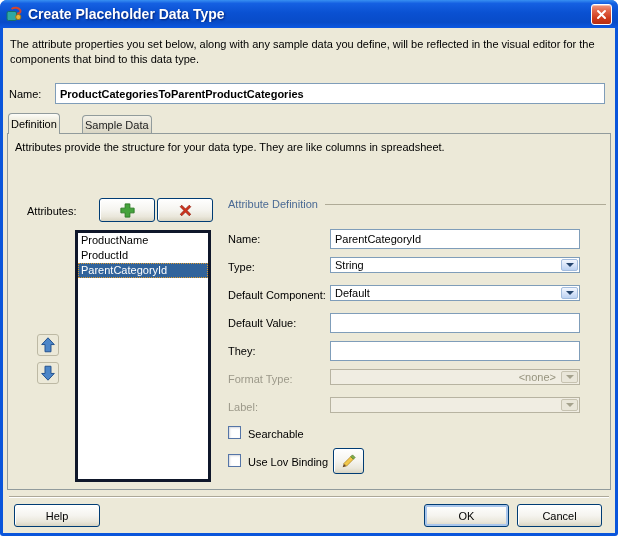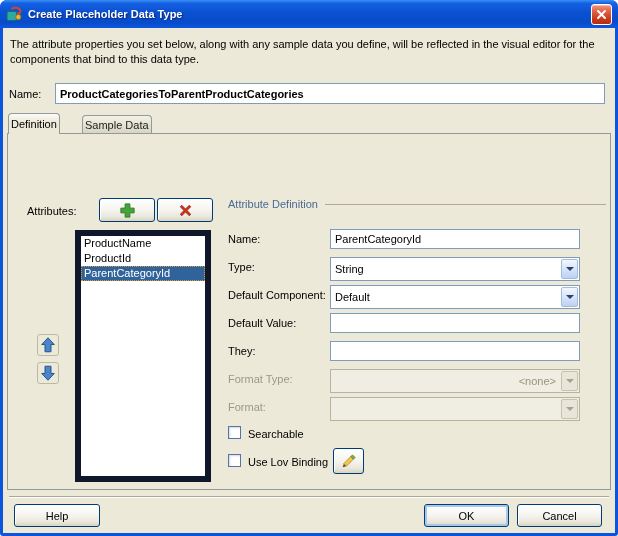--- a/index.html
+++ b/index.html
@@ -6,21 +6,21 @@
   html,body { width:618px; height:536px; overflow:hidden; }
   body { font-family:"Liberation Sans", sans-serif; font-size:11px; color:#000; background:#fff; }
 
   .dialog { position:absolute; top:0; left:0; width:618px; height:536px;
             background:#0A55DB; border-radius:7px 7px 3px 3px; }
 
   
   .titlebar { position:absolute; top:0; left:0; right:0; height:28px;
               border-radius:7px 7px 0 0; display:flex; align-items:center; padding:0 6px;
               background:linear-gradient(180deg,#3890F2 0%,#1560E2 12%,#0A51D2 45%,#084BC8 80%,#0C58E2 100%); }
-  .titlebar .title-text { color:#fff; font-weight:bold; font-size:11px; margin-left:6px;
+  .titlebar .title-text { color:#fff; font-weight:bold; font-size:14px; margin-left:6px;
                           text-shadow:1px 1px 2px rgba(0,20,90,.75); flex:1;
                           white-space:nowrap; overflow:hidden; }
   .title-icon { width:16px; height:16px; flex:0 0 16px; }
   .close-btn { width:21px; height:21px; border:1px solid #fff; border-radius:3px;
                background:linear-gradient(180deg,#F0987F 0%,#E2664A 30%,#CE3A1B 70%,#B52E12 100%);
                display:flex; align-items:center; justify-content:center;
                box-shadow:inset 0 1px 0 rgba(255,255,255,.4); }
 
   
   .dlg-body { position:absolute; top:28px; left:3px; right:3px; bottom:3px; background:#ECE9D8; }
@@ -54,39 +54,39 @@
   .btn.default { box-shadow:inset 0 0 0 2px #A9C6EC; }
 
   #copy-btn { left:459px; top:142px; width:146px; height:23px; }
 
   #attributes-label { left:24px; top:177px; }
   #add-btn { left:96px; top:170px; width:56px; height:24px; }
   #del-btn { left:154px; top:170px; width:56px; height:24px; }
 
   
   #attr-list { left:72px; top:202px; width:136px; height:252px;
-               background:#fff; border:6px solid #0f172a; overflow:hidden; }
+               background:#fff; border:3px solid #0f172a; overflow:hidden; }
   .list-item { height:15px; line-height:15px; padding:0 3px; white-space:nowrap; }
   .list-item.selected { background:#31639B; color:#fff;
                         outline:1px dotted #DD9A2F; outline-offset:-1px; }
 
   .icon-btn { border:1px solid #BDB9A4; border-radius:3px; background:transparent;
               display:flex; align-items:center; justify-content:center; cursor:pointer; }
   #up-btn   { left:34px; top:306px; width:22px; height:22px; }
   #down-btn { left:34px; top:334px; width:22px; height:22px; }
 
   
   #section-header { left:225px; top:170px; width:378px; display:flex; align-items:center;
                     color:#4A6A94; gap:7px; }
   #section-header .rule { flex:1; height:0; border-top:1px solid #AFAB97; }
 
   .fld-label { position:absolute; left:225px; }
   .fld-label.disabled { color:#9C998A; }
 
-  .combo { position:absolute; left:327px; width:250px; height:24px;
+  .combo { position:absolute; left:327px; width:250px; height:16px;
            border:1px solid #7F9DB9; background:#fff; display:flex; align-items:center;
            cursor:pointer; }
   .combo .combo-text { flex:1; padding:0 4px; white-space:nowrap; overflow:hidden; }
   .combo .combo-btn { width:17px; align-self:stretch; margin:1px;
                       background:linear-gradient(180deg,#F3F7FE 0%,#D5E2F8 55%,#BCD2F2 100%);
                       border:1px solid #A3BCDE; border-radius:2px;
                       display:flex; align-items:center; justify-content:center; }
   .combo .combo-arrow { width:0; height:0; border-left:4px solid transparent;
                         border-right:4px solid transparent; border-top:4px solid #25456E; }
   .combo.disabled { background:#F0EDE2; border-color:#B7B3A1; color:#97947F; cursor:default;text-align:right; }
@@ -137,20 +137,21 @@
 
     <div class="abs tab" id="tab-definition">
       <span>Definition</span>
     </div>
     <div class="abs tab" id="tab-sample">
       <span>Sample Data</span>
     </div>
 
     <div class="abs" id="panel"></div>
 
+    <div class="abs" id="hint">Attributes provide the structure for your data type. They are like columns in spreadsheet.</div>
 
 
     <span class="abs" id="attributes-label">Attributes:</span>
 
     <button class="abs btn" id="add-btn">
       <svg width="17" height="17" viewBox="0 0 18 18">
         <path d="M6.5 2 h5 v4.5 H16 v5 h-4.5 V16 h-5 v-4.5 H2 v-5 h4.5 Z" fill="#45A33C" stroke="#2B7A23" stroke-width="1"></path>
       </svg>
     </button>
     <button class="abs btn" id="del-btn">
@@ -207,21 +208,21 @@
     <input class="fld-input xp-input" style="top: 313px;" type="text" value="">
 
     <span class="fld-label disabled" style="top:345px">Format Type:</span>
     <div class="combo disabled" style="top:341px">
       <span class="combo-text">&lt;none&gt;</span>
       <span class="combo-btn">
           <span class="combo-arrow"></span>
         </span>
     </div>
 
-    <span class="fld-label disabled" style="top:373px">Format:</span>
+    <span class="fld-label disabled" style="top:373px">Label:</span>
     <div class="combo disabled" style="top:369px">
       <span class="combo-text"></span>
       <span class="combo-btn">
           <span class="combo-arrow"></span>
         </span>
     </div>
 
     <span class="checkbox" style="left:225px; top:398px"></span>
     <span class="cb-label" style="left:245px; top:400px">Searchable</span>
 

